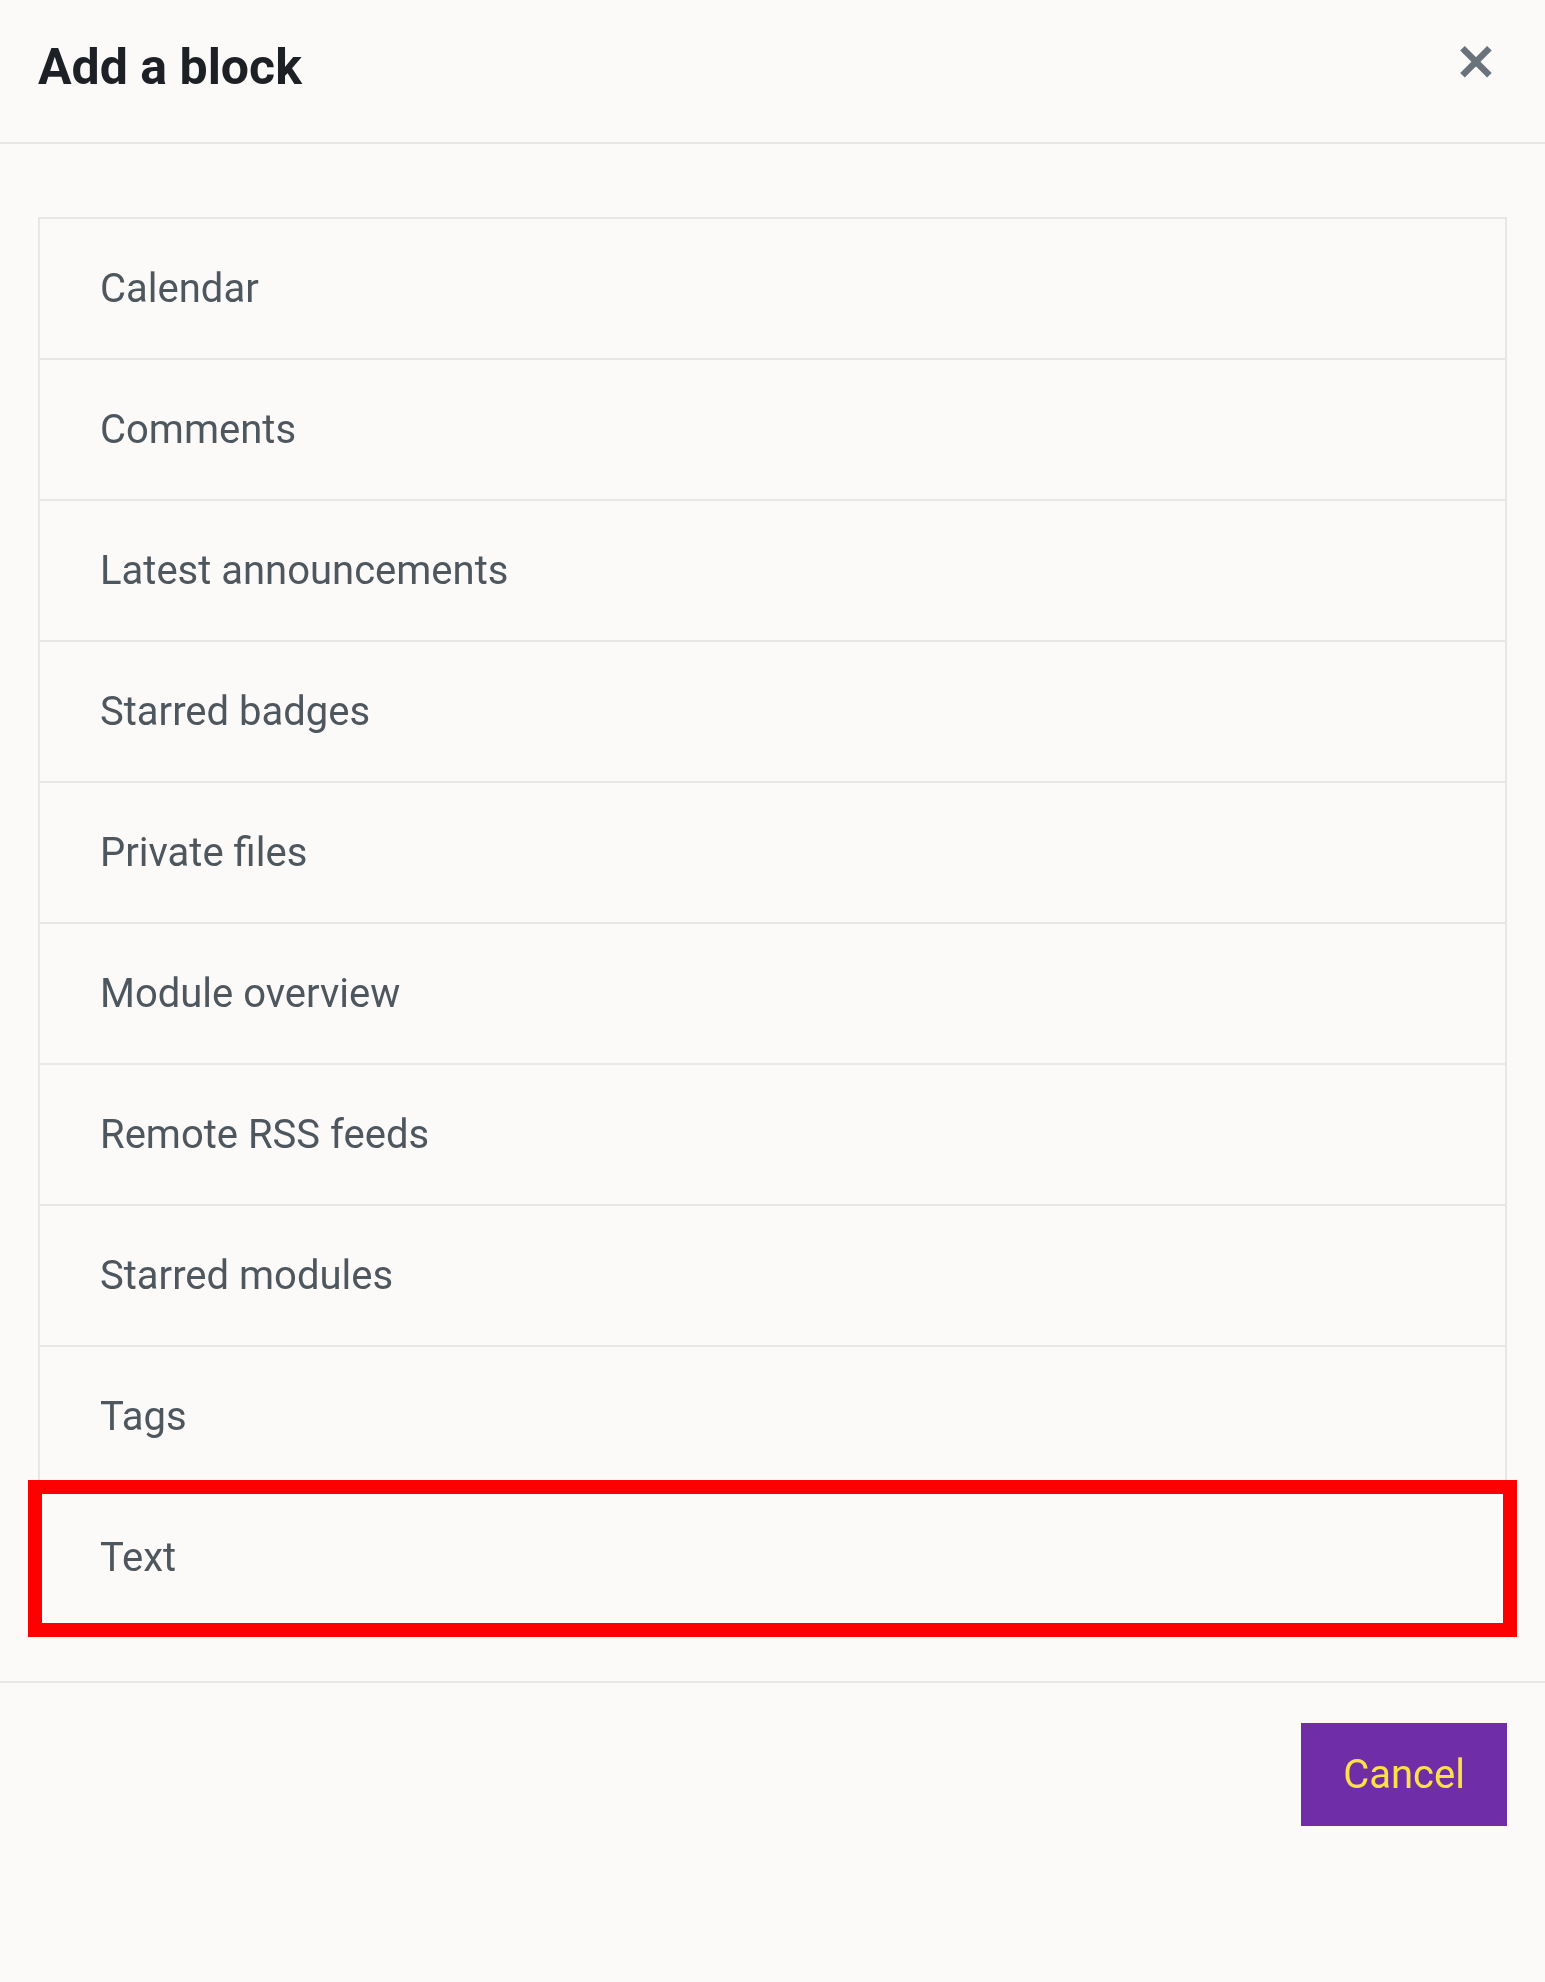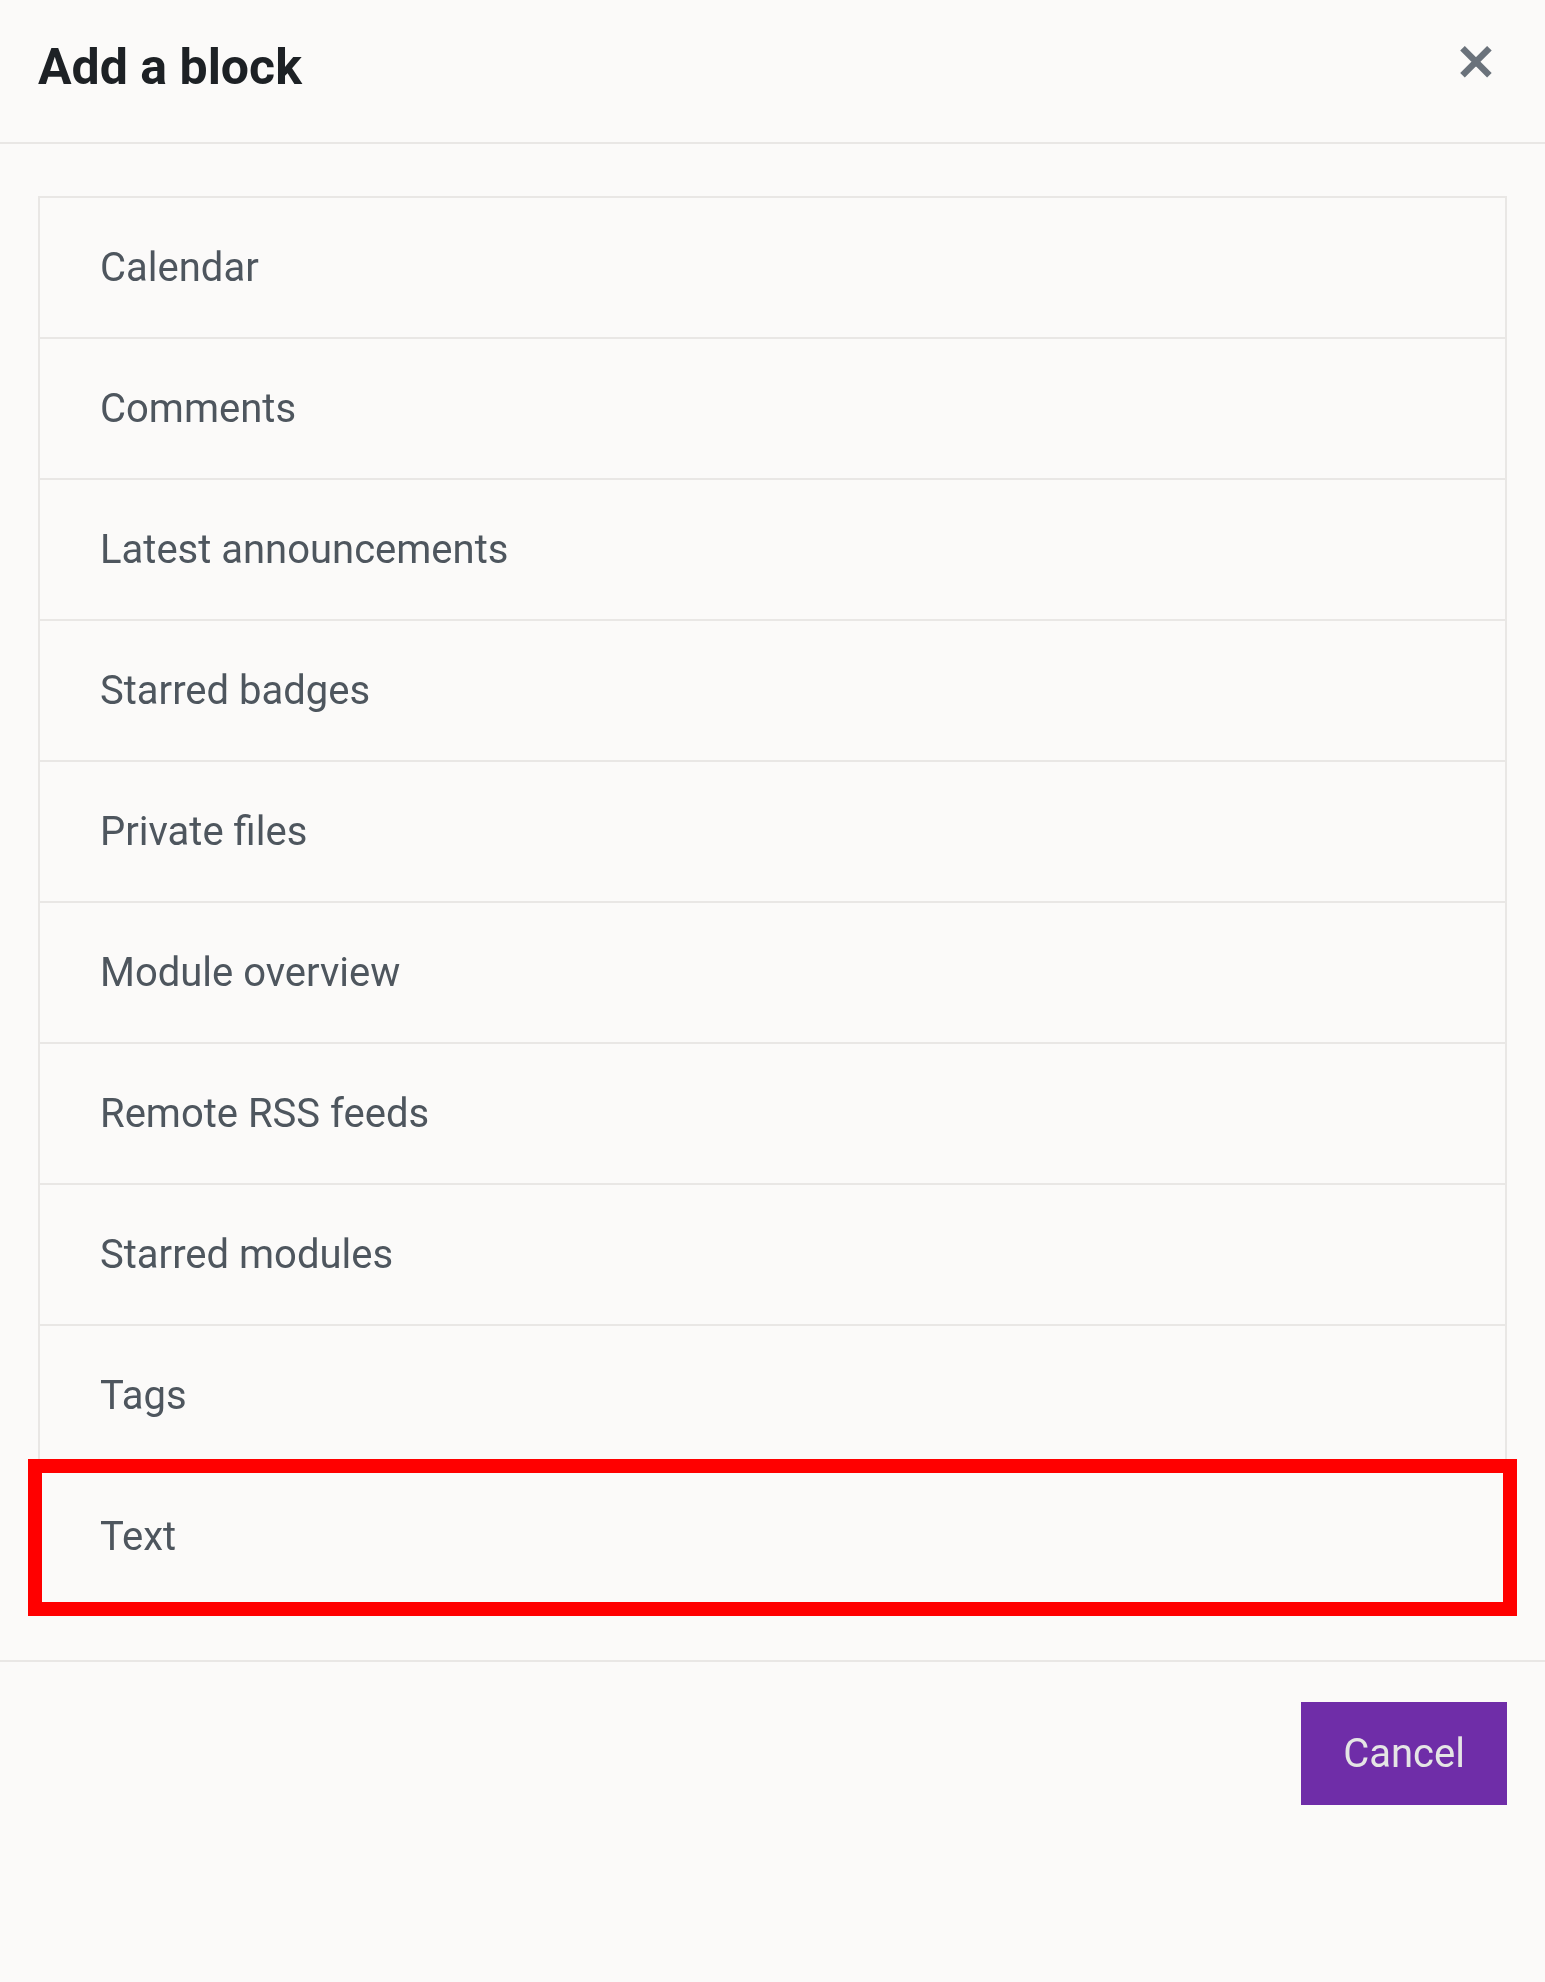--- a/index.html
+++ b/index.html
@@ -39,20 +39,21 @@
       line-height: 1;
       padding: 0;
     }
     .modal-body {
       padding: 52px 38px 52px 38px;
     }
     .block-list {
       border: 2px solid #e9e7e5;
       border-bottom: none;
       background: #fbfaf9;
+      margin-top: 21px;
     }
     .block-item {
       padding: 46px 60px;
       border-bottom: 2px solid #e9e7e5;
       font-size: 40px;
       color: #4e565e;
       cursor: pointer;
       background: #fbfaf9;
     }
     .highlight-box {
@@ -66,21 +67,21 @@
       z-index: 10;
     }
     .modal-footer {
       display: flex;
       justify-content: flex-end;
       padding: 40px 38px 38px 38px;
       border-top: 2px solid #e9e7e5;
     }
     .cancel-btn {
       background: #6f2da8;
-      color: #e5e5e5;
+      color: #fde047;
       border: none;
       font-size: 40px;
       padding: 28px 42px;
       cursor: pointer;
       font-family: inherit;
     }
     .block-item-wrapper {
       position: relative;
     }
   </style>

